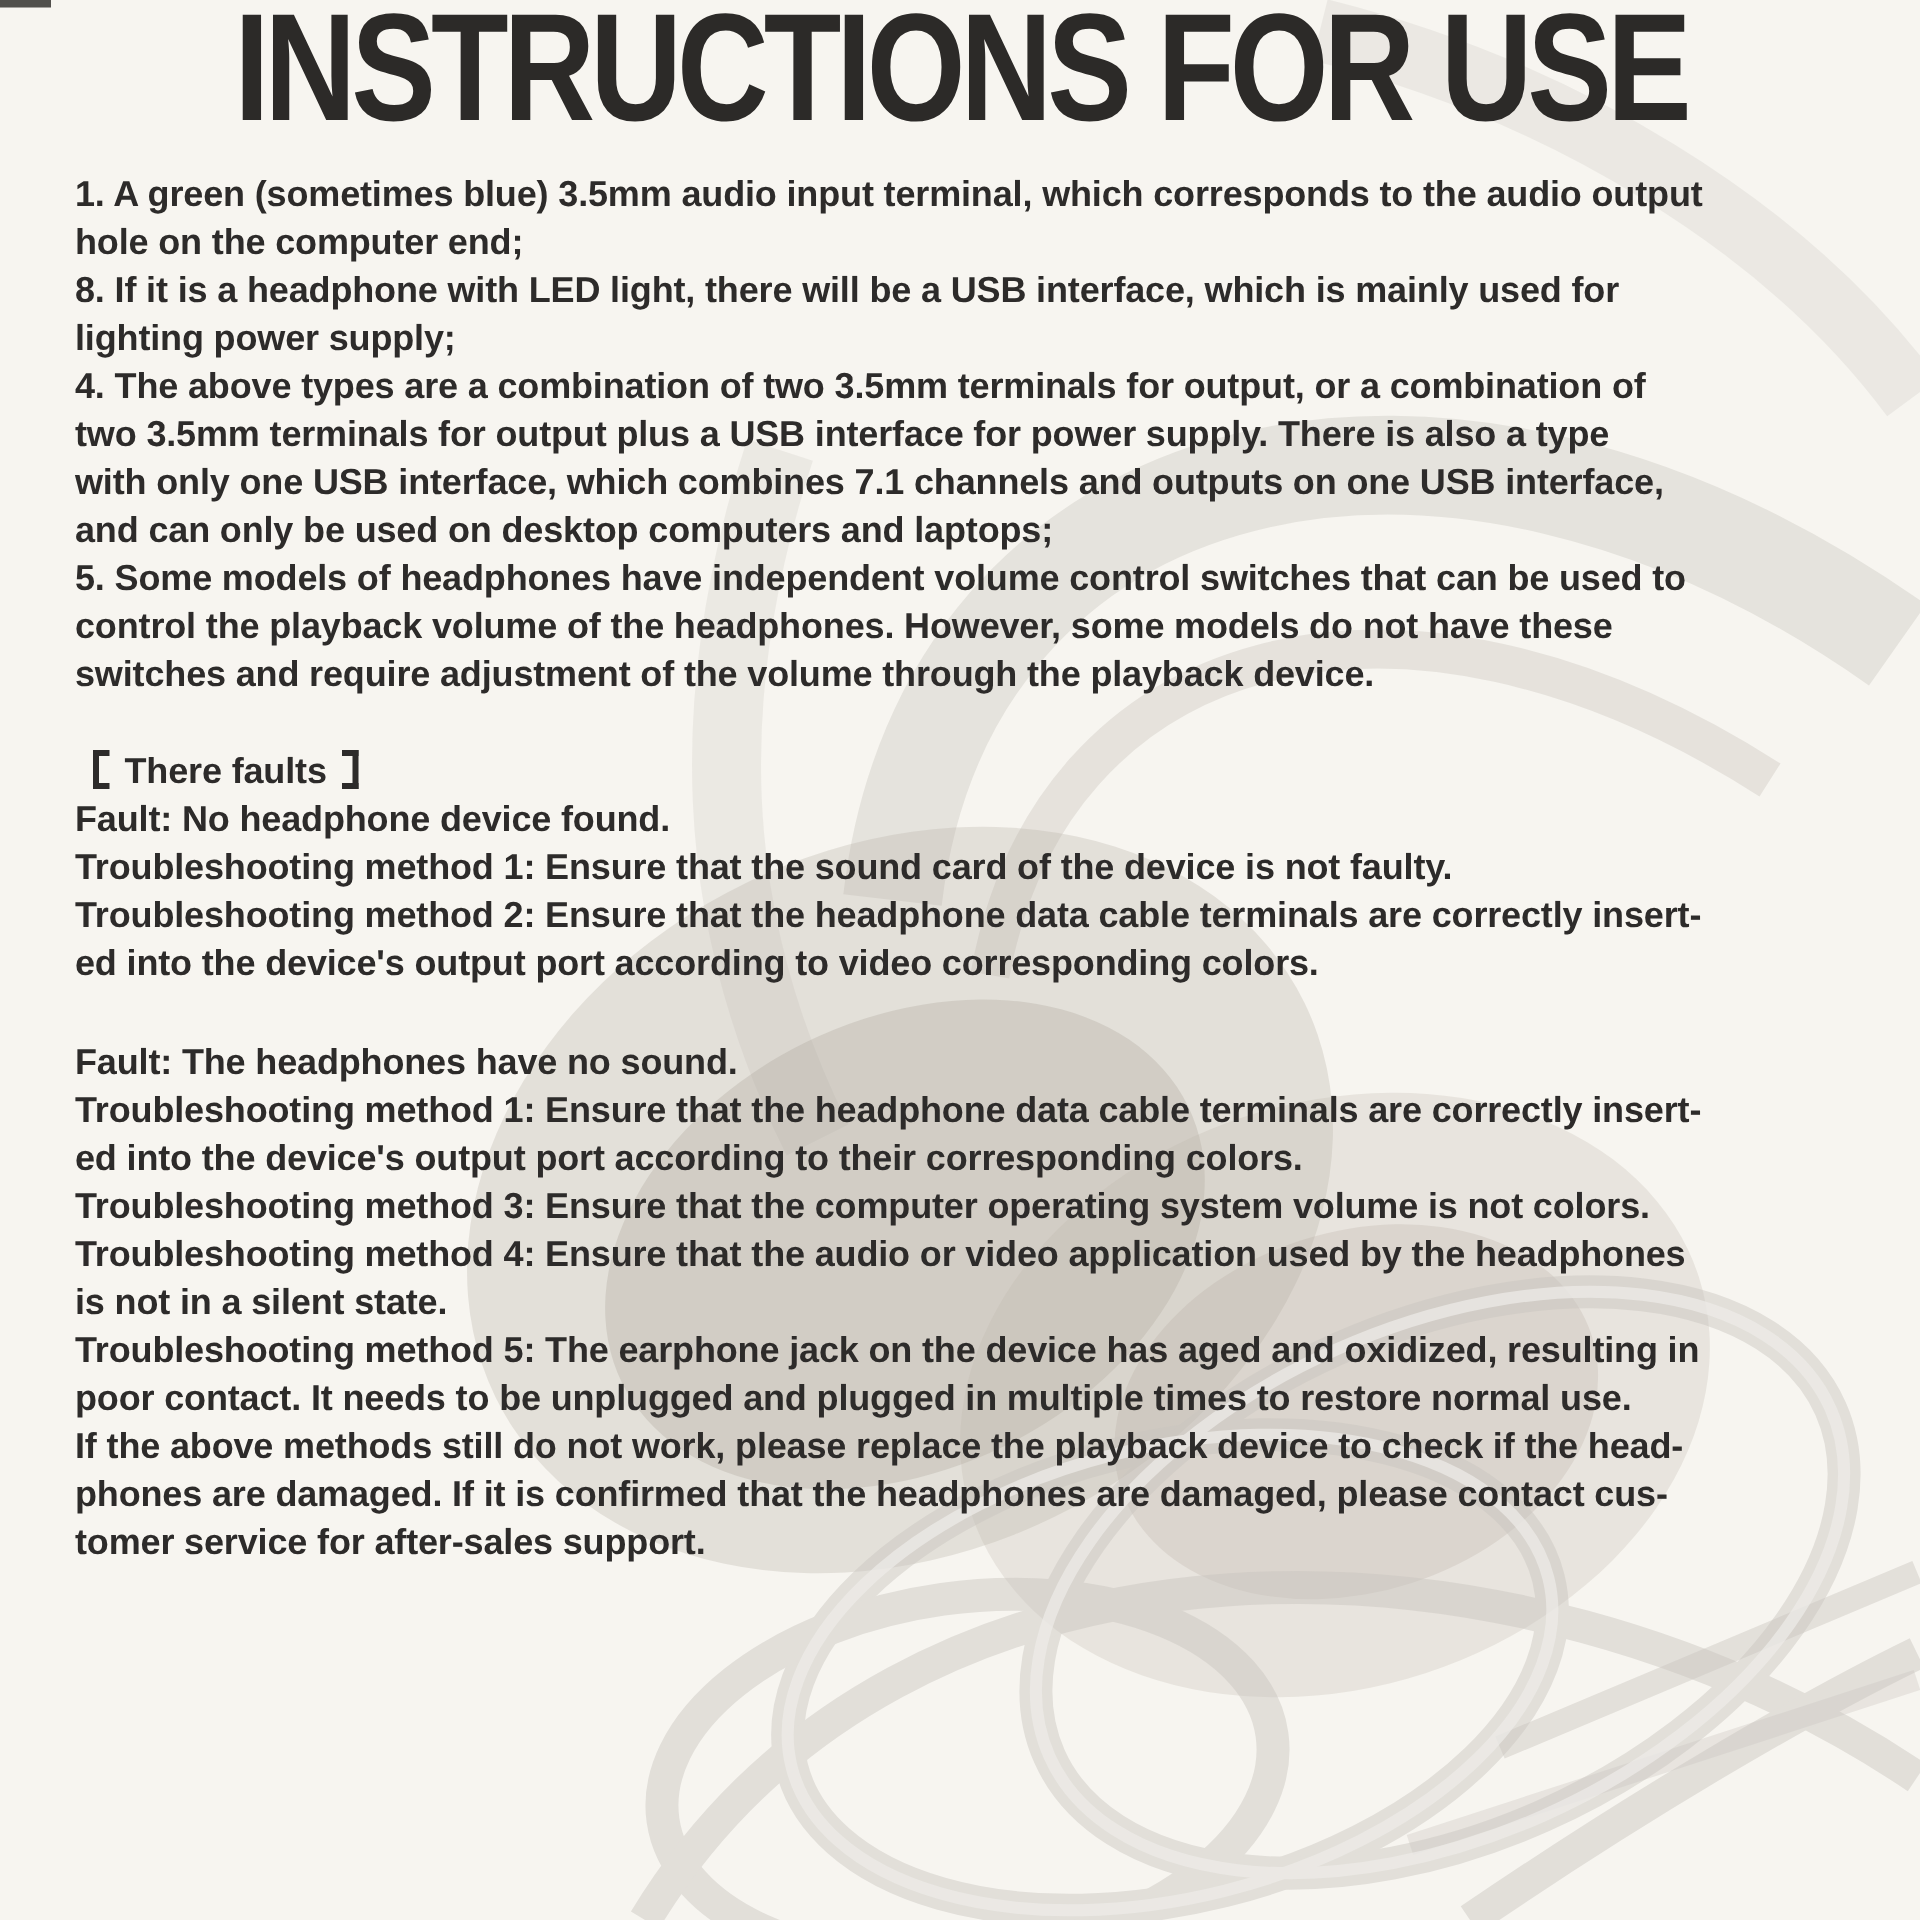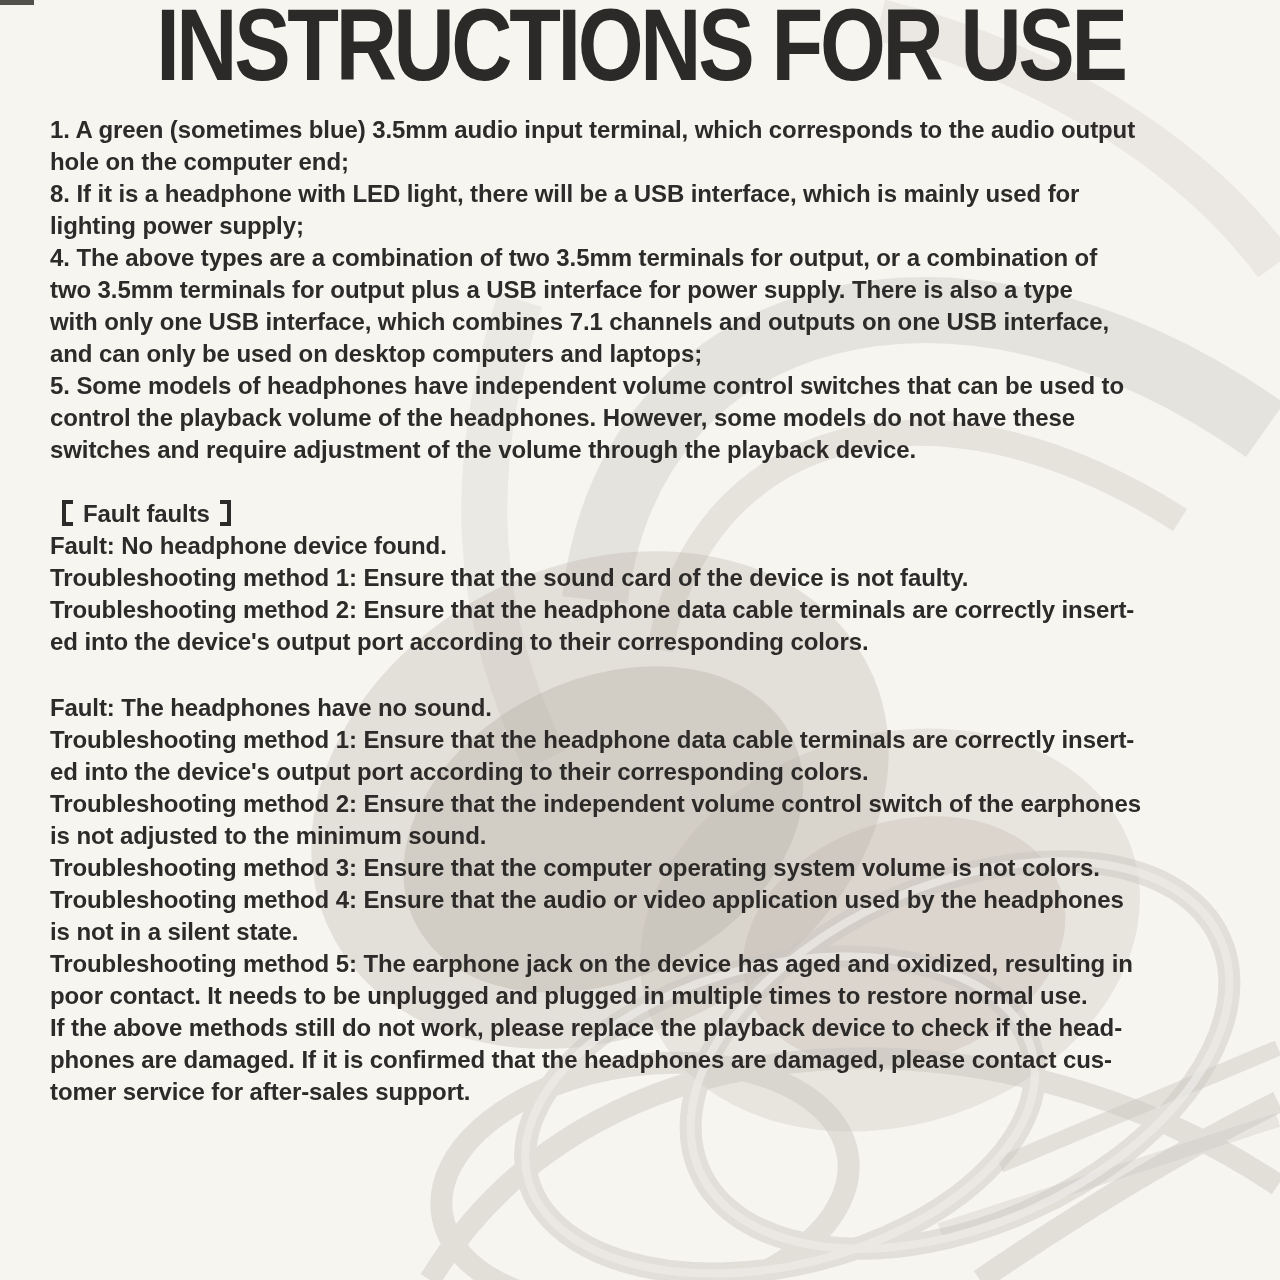--- a/index.html
+++ b/index.html
@@ -132,35 +132,33 @@
       <p class="para">8. If it is a headphone with LED light, there will be a USB interface, which is mainly used for
 lighting power supply;</p>
       <p class="para">4. The above types are a combination of two 3.5mm terminals for output, or a combination of
 two 3.5mm terminals for output plus a USB interface for power supply. There is also a type
 with only one USB interface, which combines 7.1 channels and outputs on one USB interface,
 and can only be used on desktop computers and laptops;</p>
       <p class="para">5. Some models of headphones have independent volume control switches that can be used to
 control the playback volume of the headphones. However, some models do not have these
 switches and require adjustment of the volume through the playback device.</p>
 
-      <p class="para faults-heading"><span class="bracket bracket-left"></span><span>Fault faults</span><span class="bracket bracket-right"></span></p>
+      <p class="para faults-heading"><span class="bracket bracket-left"></span><span>There faults</span><span class="bracket bracket-right"></span></p>
 
       <div>
         <p class="para">Fault: No headphone device found.</p>
         <p class="para">Troubleshooting method 1: Ensure that the sound card of the device is not faulty.</p>
         <p class="para">Troubleshooting method 2: Ensure that the headphone data cable terminals are correctly insert-
-ed into the device's output port according to their corresponding colors.</p>
+ed into the device's output port according to video corresponding colors.</p>
       </div>
 
       <div class="fault-block-2">
         <p class="para">Fault: The headphones have no sound.</p>
         <p class="para">Troubleshooting method 1: Ensure that the headphone data cable terminals are correctly insert-
 ed into the device's output port according to their corresponding colors.</p>
-        <p class="para">Troubleshooting method 2: Ensure that the independent volume control switch of the earphones
-is not adjusted to the minimum sound.</p>
         <p class="para">Troubleshooting method 3: Ensure that the computer operating system volume is not colors.</p>
         <p class="para">Troubleshooting method 4: Ensure that the audio or video application used by the headphones
 is not in a silent state.</p>
         <p class="para">Troubleshooting method 5: The earphone jack on the device has aged and oxidized, resulting in
 poor contact. It needs to be unplugged and plugged in multiple times to restore normal use.</p>
         <p class="para">If the above methods still do not work, please replace the playback device to check if the head-
 phones are damaged. If it is confirmed that the headphones are damaged, please contact cus-
 tomer service for after-sales support.</p>
       </div>
 

